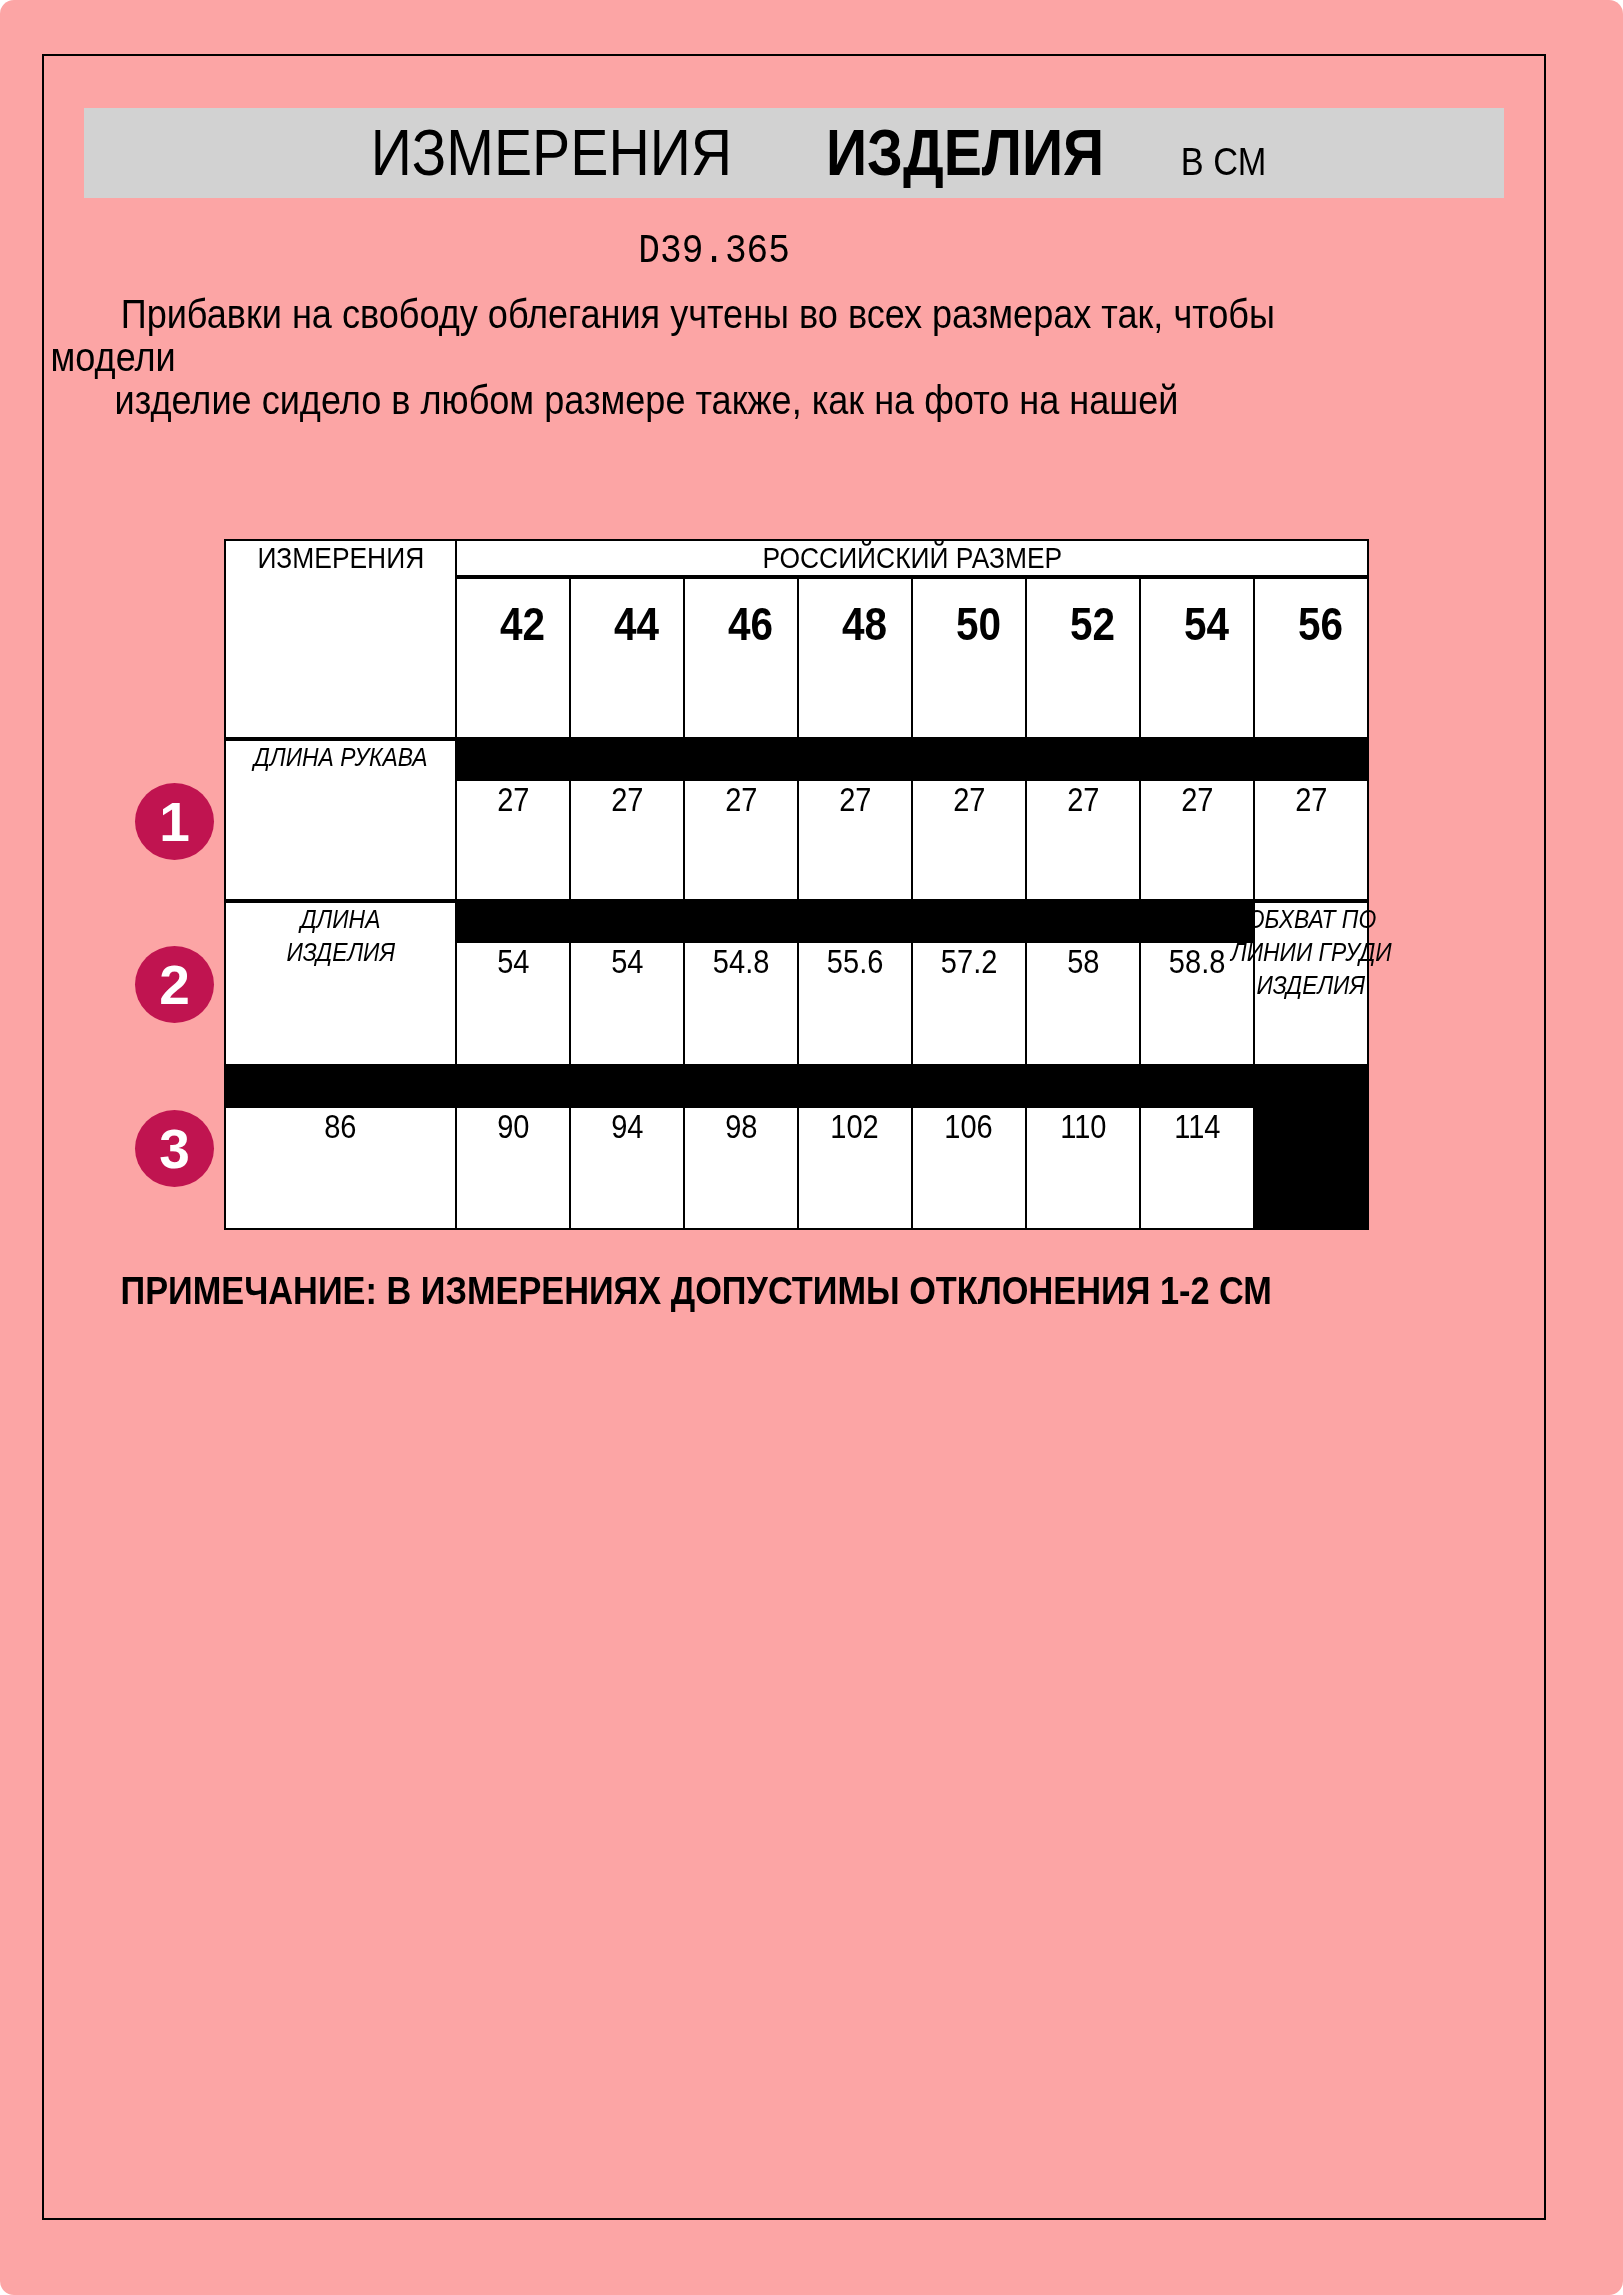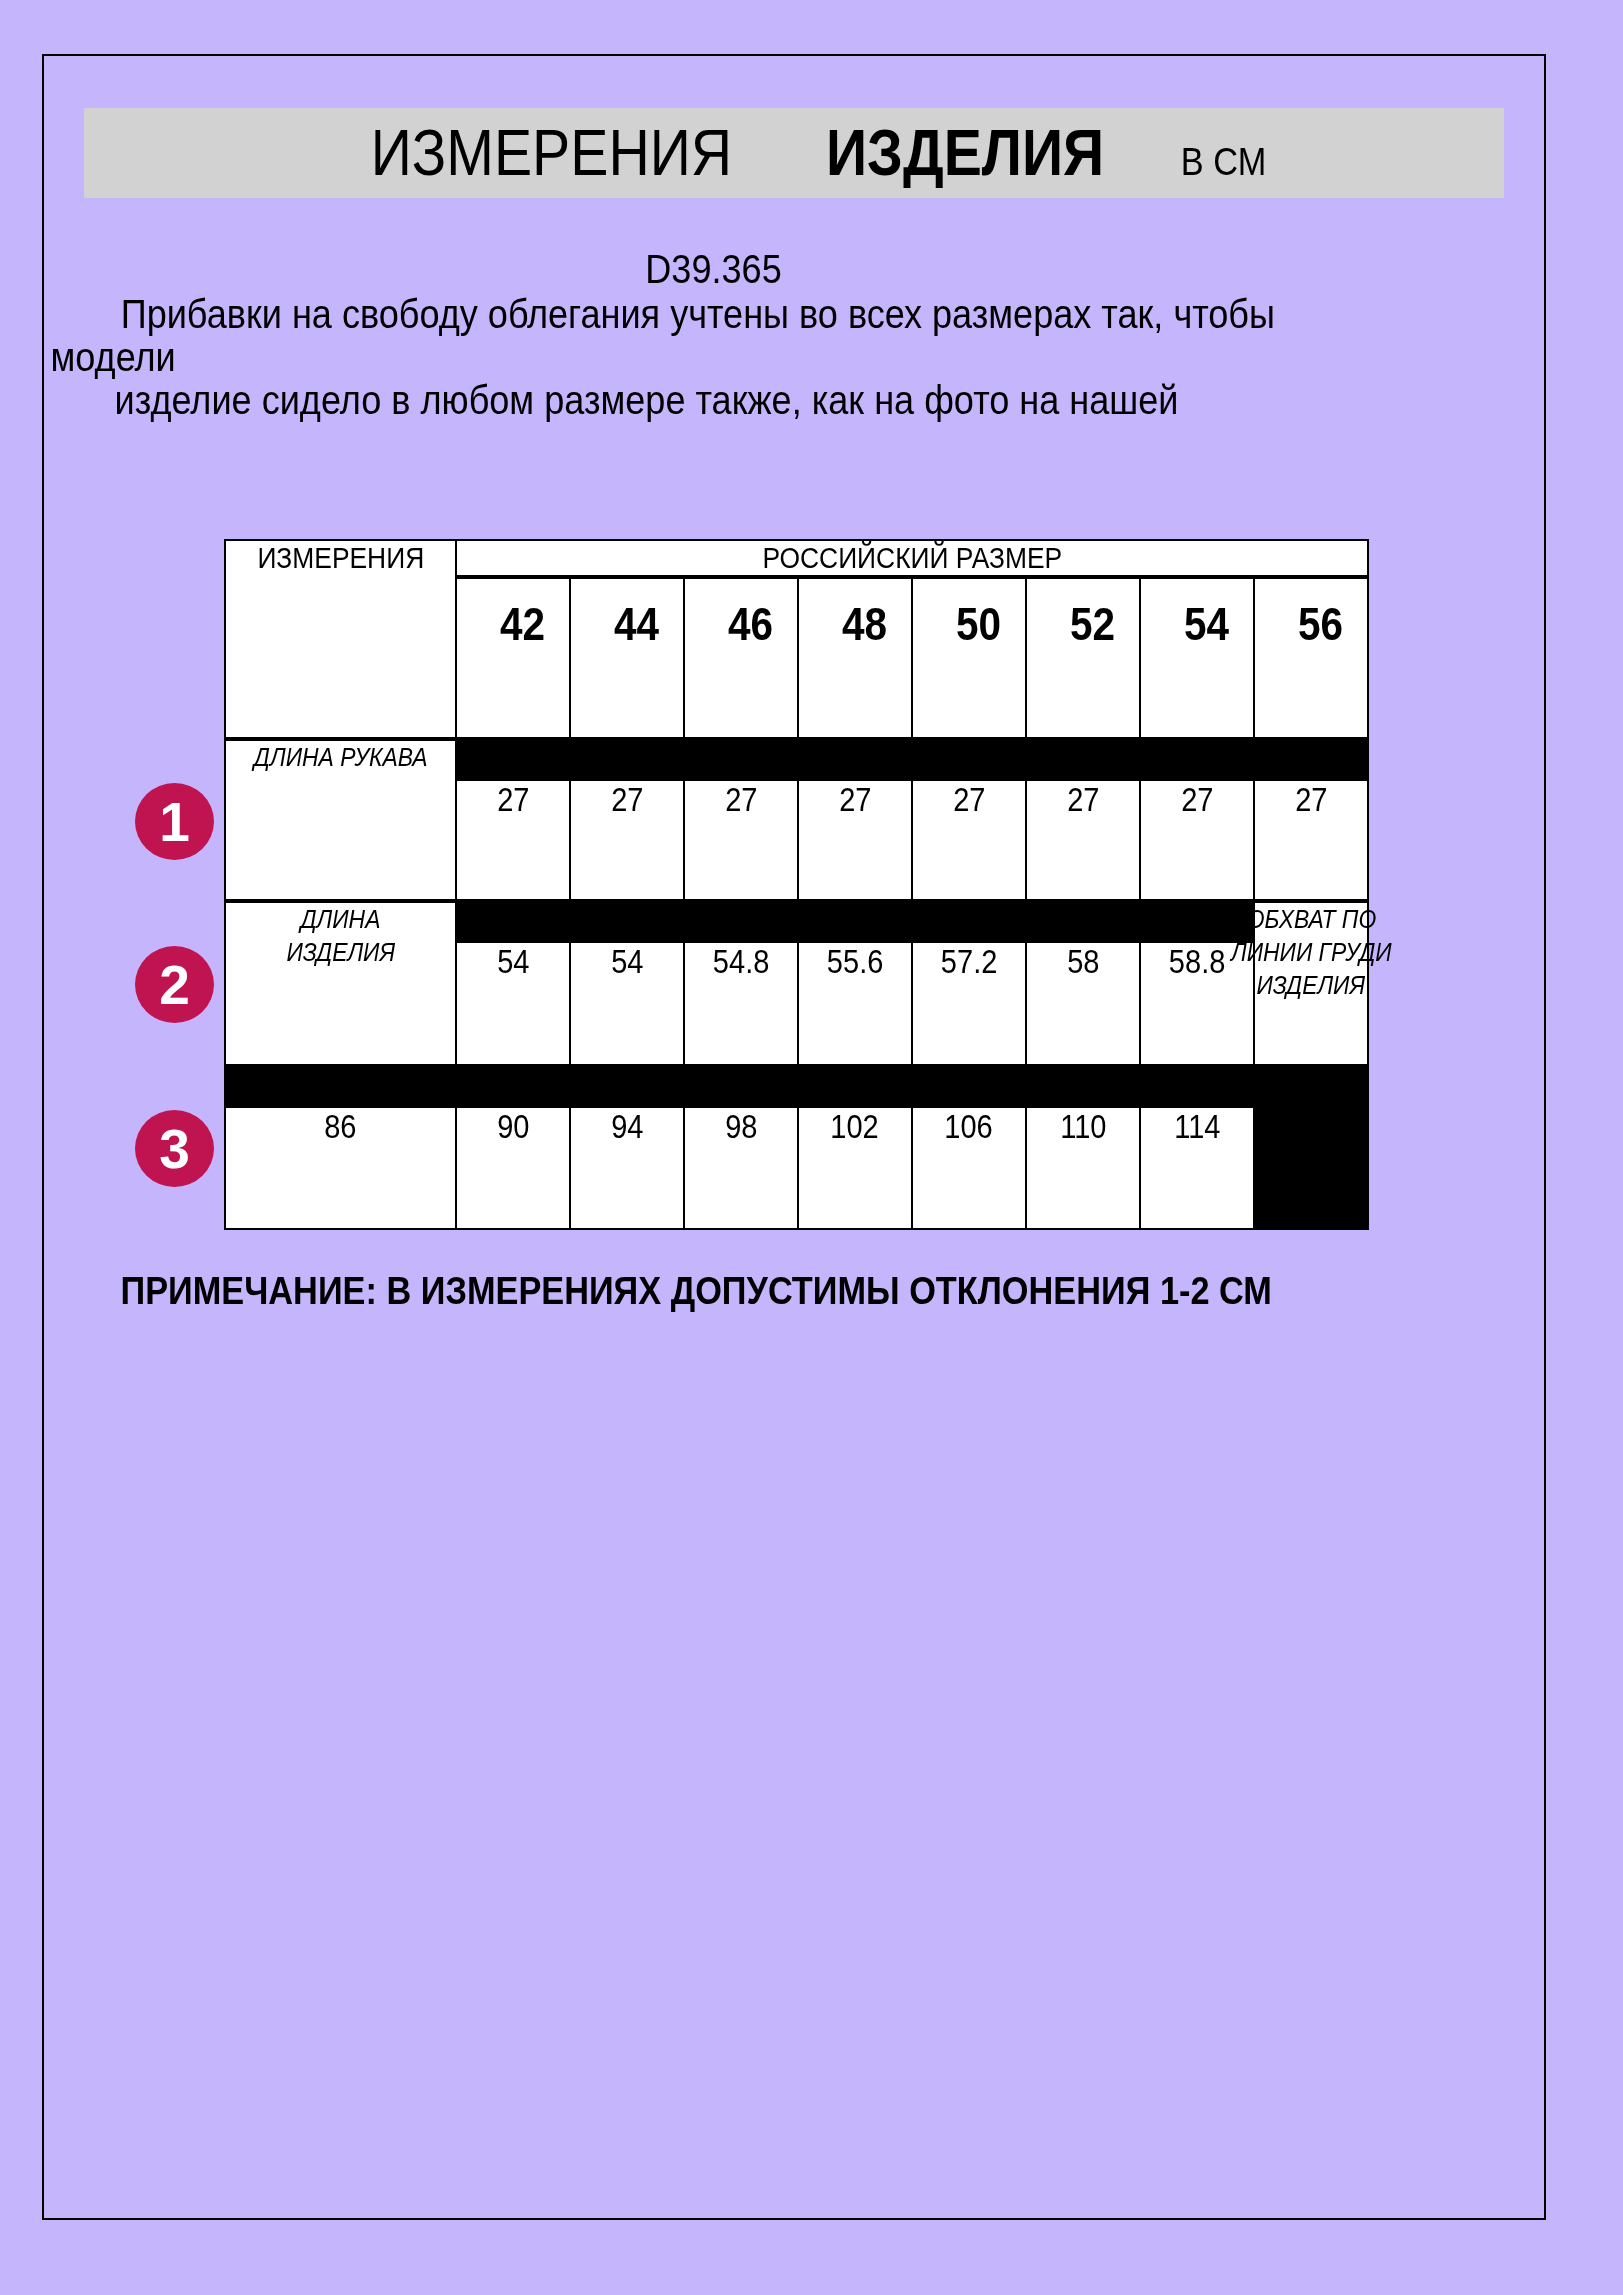--- a/index.html
+++ b/index.html
@@ -4,24 +4,25 @@
 <style>
   html, body {
     margin: 0;
     padding: 0;
     background: #ffffff;
   }
   .page {
     position: relative;
     width: 1623px;
     height: 2295px;
-    background: #c4b5fd;
+    background: #fca5a5;
     font-family: "Liberation Sans", "DejaVu Sans", sans-serif;
     color: #000000;
     overflow: hidden;
+    border-radius: 14px;
   }
   .frame {
     position: absolute;
     left: 42px;
     top: 54px;
     width: 1504px;
     height: 2166px;
     border: 2.6px solid #000000;
     box-sizing: border-box;
   }
@@ -43,25 +44,26 @@
     white-space: nowrap;
     padding-left: 262px;
     box-sizing: border-box;
   }
   .banner .t1 { font-size: 65px; font-weight: 400; }
   .banner .t2 { font-size: 65px; font-weight: 700; margin-left: 50px; }
   .banner .t3 { font-size: 39px;  font-weight: 400; margin-left: 52px; }
   .article {
     position: absolute;
     left: 42px;
-    top: 248px;
+    top: 230px;
     width: 1344px;
     text-align: center;
     font-size: 41px;
     line-height: 43px;
+    font-family: Liberation Mono, monospace;
   }
   .para {
     position: absolute;
     left: 42px;
     top: 293px;
     width: 1504px;
     text-align: left;
     font-size: 41px;
     line-height: 43px;
   }

